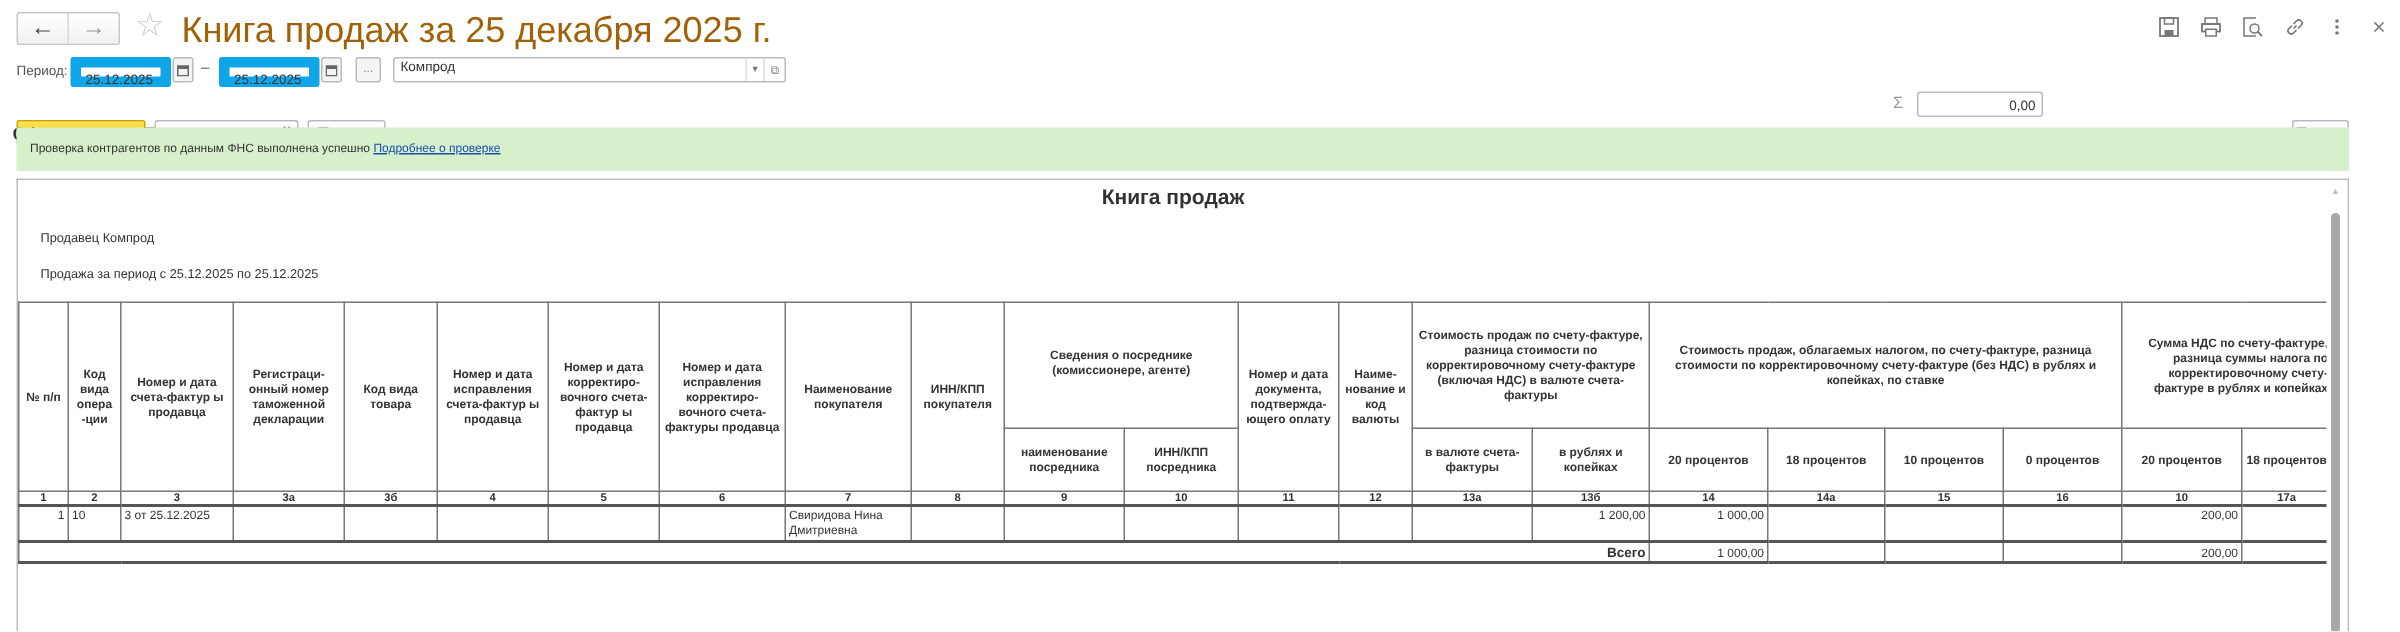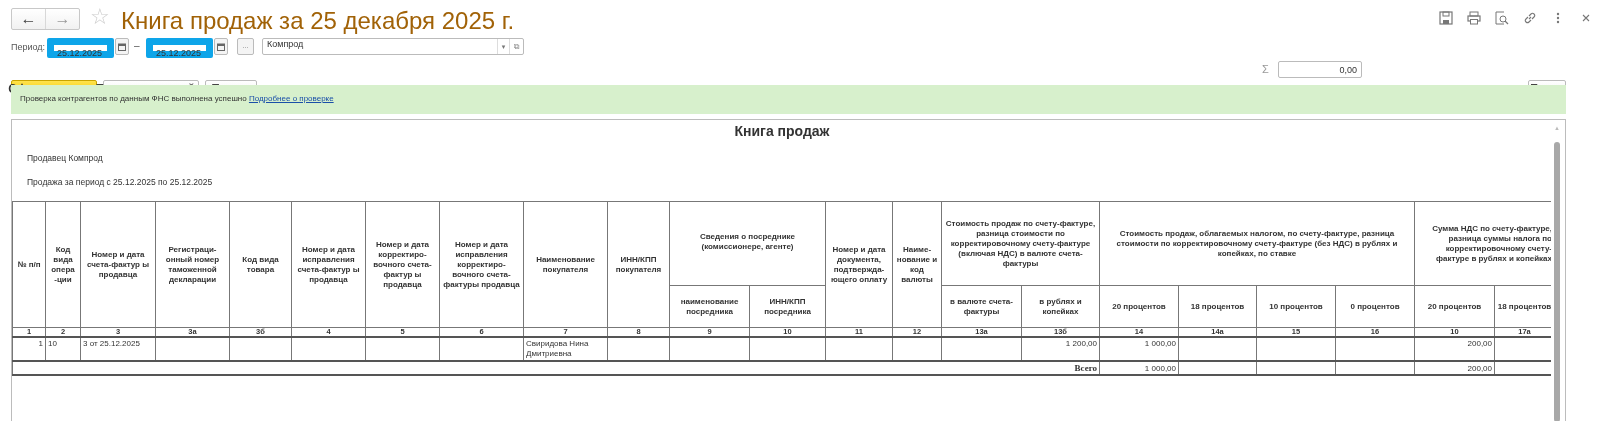--- a/index.html
+++ b/index.html
@@ -42,21 +42,21 @@
   .meta { position: absolute; left: 15px; font-size: 8.5px; color: #333; white-space: nowrap; }
 
   .book { position: absolute; left: 0; top: 81px; border-collapse: collapse; table-layout: fixed; font-size: 8px; }
   .book td { border: 1px solid #777; vertical-align: middle; text-align: center; padding: 1px 2px; color: #333; overflow: hidden; }
   .book .h { font-weight: bold; line-height: 10px; }
   .book .num td { font-weight: bold; height: 9px; line-height: 8px; font-size: 7.5px; padding: 0; border-bottom: 2px solid #555; }
   .book .row td { vertical-align: top; text-align: left; height: 24px; line-height: 10px; font-size: 8px; }
   .book .row td.r { text-align: right; }
   .book .total td { height: 12px; border-top: 2px solid #555; border-bottom: 2px solid #555; font-size: 8px; text-align: right; vertical-align: middle; }
   .book .total td.blank { border-left: none; border-right: none; }
-  .book .total td.lbl-total { font-weight: bold; font-size: 9px; border-left: none; font-family: Liberation Serif, serif; }
+  .book .total td.lbl-total { font-weight: bold; font-size: 9px; border-left: none; }
 
   .vscroll { position: absolute; right: 0; top: 0; width: 14px; height: 302px; background: #fff; }
   .vscroll .arrow-up { position: absolute; top: 5px; left: 3px; font-size: 6px; color: #bbb; }
   .vscroll .thumb { position: absolute; top: 22px; left: 3px; width: 6px; height: 280px; background: #a8a8a8; border-radius: 3px; }
 </style>
 </head>
 <body>
 
 <div class="titlebar">
   <div class="nav-group">

